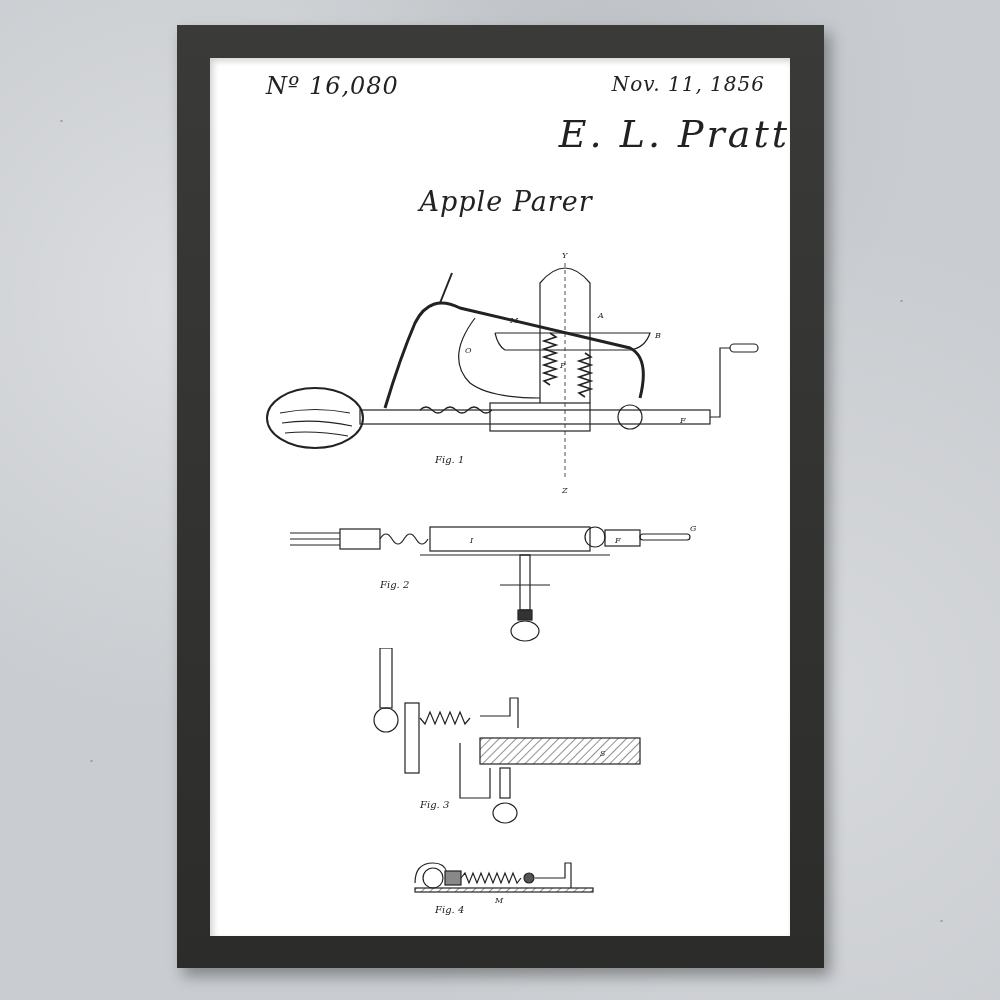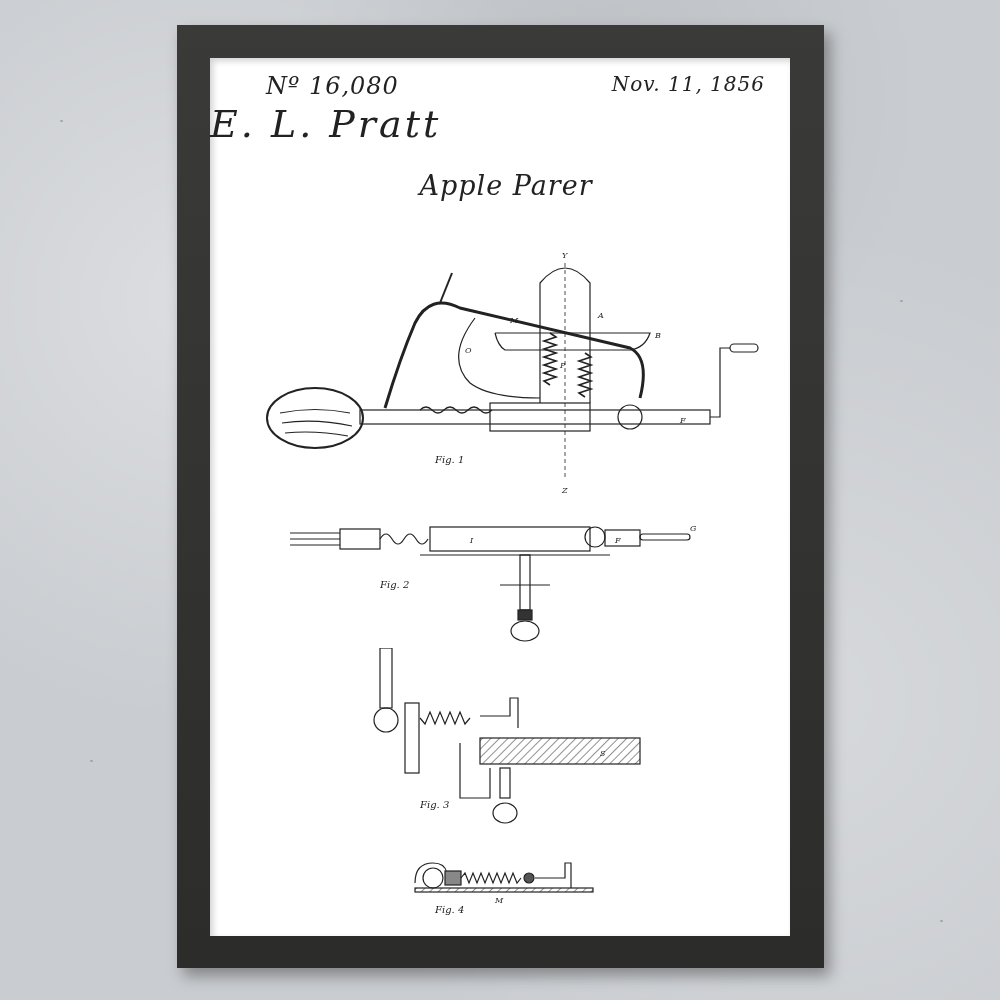--- a/index.html
+++ b/index.html
@@ -13,22 +13,22 @@
   .wall-speck{position:absolute;width:3px;height:2px;background:#9ea2a8;border-radius:50%;}
   .frame{position:absolute;left:177px;top:25px;width:647px;height:943px;
     background:#f0abfc;box-shadow:6px 8px 14px rgba(0,0,0,0.35);}
   .frame:before{content:"";position:absolute;inset:0;
     background:linear-gradient(180deg,#3a3a38 0%,#2c2c2a 100%);}
   .paper{position:absolute;left:33px;top:33px;width:580px;height:878px;background:#fff;
     box-shadow:inset 3px 3px 6px rgba(0,0,0,0.18);}
   .hdr{position:absolute;font-style:italic;color:#222;letter-spacing:1px;}
   .patent-no{left:56px;top:14px;font-size:24px;}
   .patent-date{right:25px;top:14px;font-size:20px;}
-  .inventor{left:0;right:0;top:44px;text-align:left;font-size:38px;letter-spacing:3px;}
-  .title{left:0;right:0;top:112px;text-align:center;font-size:27px;padding-left:12px;}
+  .inventor{left:0;right:0;top:54px;text-align:right;font-size:38px;letter-spacing:3px;}
+  .title{left:0;right:0;top:128px;text-align:center;font-size:27px;padding-left:12px;}
   svg.fig{position:absolute;}
   .figlabel{font-style:italic;font-size:10px;fill:#222;font-family:"DejaVu Serif",serif;}
   .lbl{font-style:italic;font-size:8px;fill:#222;font-family:"DejaVu Serif",serif;}
 </style>
 </head>
 <body>
 
 <div class="wall-speck" style="left:60px;top:120px"></div>
 <div class="wall-speck" style="left:900px;top:300px"></div>
 <div class="wall-speck" style="left:940px;top:920px"></div>

